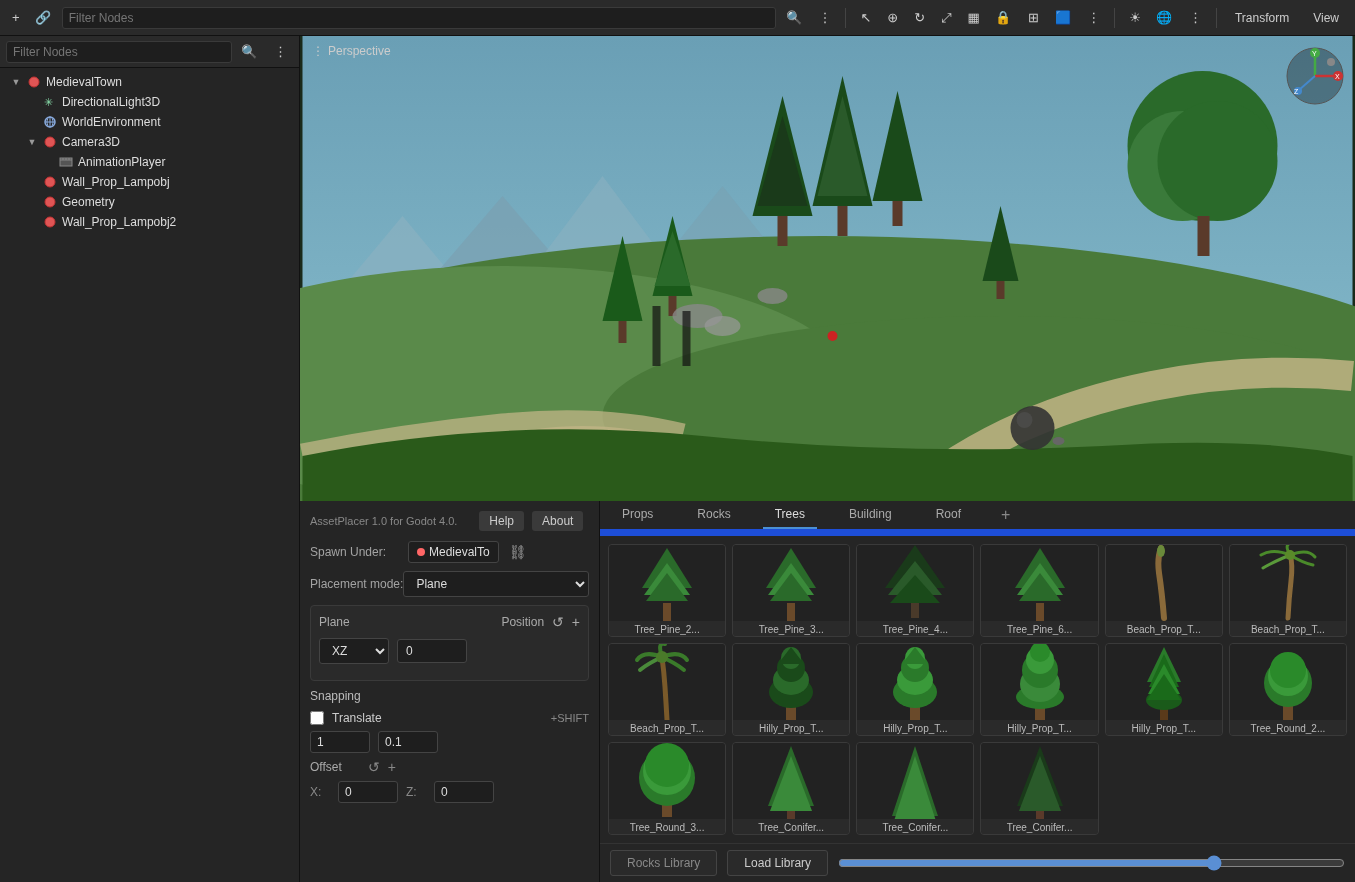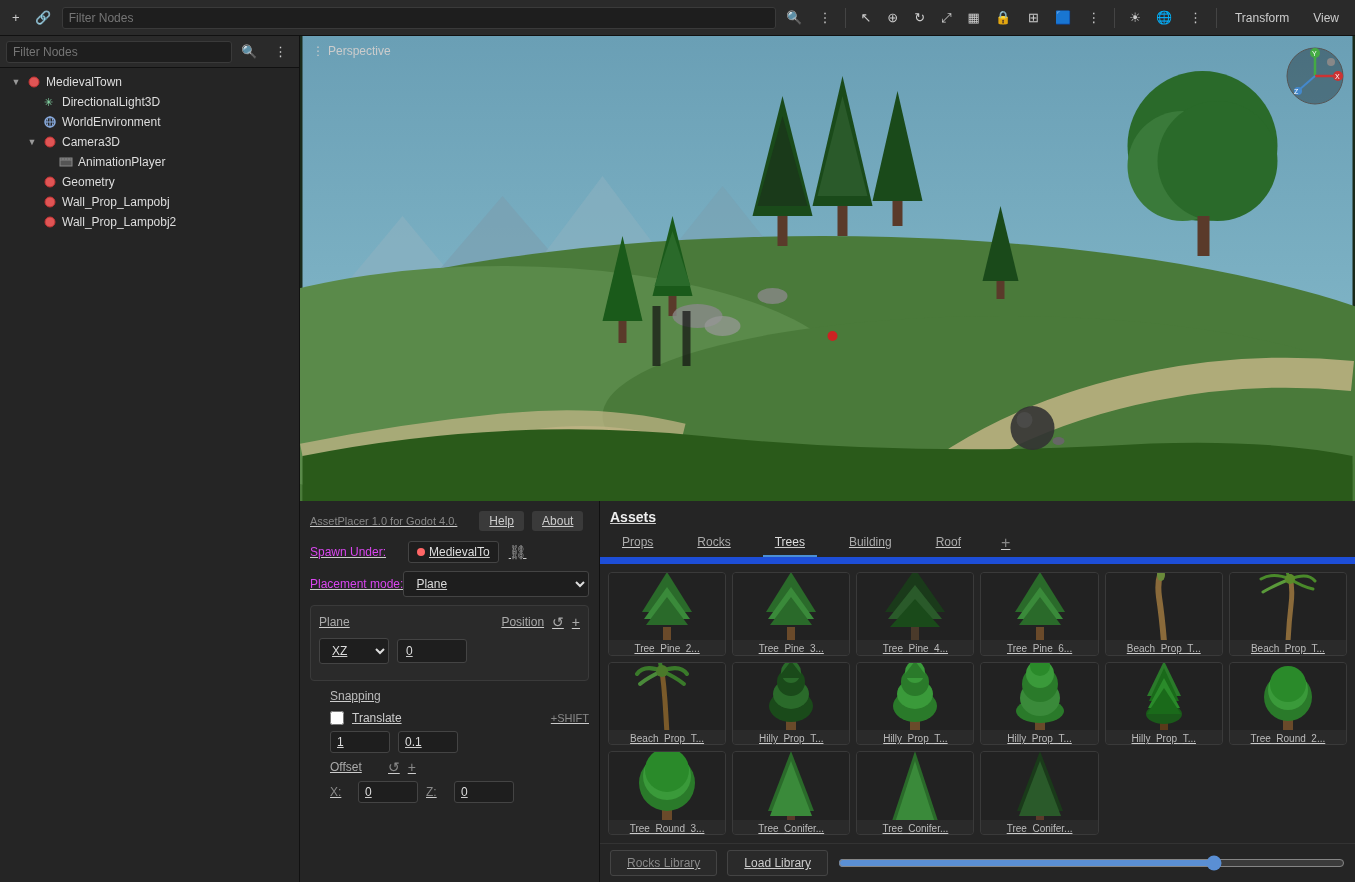--- a/index.html
+++ b/index.html
@@ -171,21 +171,20 @@
       width: 60px;
       height: 60px;
       z-index: 2;
     }
 
     
     .bottom-area {
       flex: 1;
       display: flex;
       overflow: hidden;
-      text-decoration: underline;
     }
 
     
     .placer-panel {
       width: 300px;
       background: #252525;
       border-right: 1px solid #111;
       padding: 10px;
       overflow-y: auto;
       flex-shrink: 0;
@@ -219,21 +218,21 @@
       cursor: pointer;
       font-size: 12px;
     }
     .section-row {
       display: flex;
       align-items: center;
       gap: 8px;
       margin-bottom: 8px;
     }
     .section-label {
-      color: #d946ef;
+      color: #a3a3a3;
       font-size: 12px;
       min-width: 90px;
     }
     .spawn-target {
       display: flex;
       align-items: center;
       gap: 4px;
       background: #1e1e1e;
       border: 1px solid #444;
       border-radius: 3px;
@@ -305,21 +304,20 @@
       background: #1e1e1e;
       border: 1px solid #444;
       color: #ddd;
       padding: 4px 8px;
       border-radius: 3px;
       font-size: 12px;
       width: 70px;
     }
     .snapping-section {
       margin-top: 4px;
-      margin-left: 20px;
     }
     .snapping-title {
       color: #bbb;
       font-size: 12px;
       margin-bottom: 8px;
     }
     .snap-row {
       display: flex;
       align-items: center;
       gap: 8px;
@@ -649,42 +647,42 @@
           </div>
         </div>
         <div class="tree-item">
           <span style="width: 16px;"></span>
           <span class="tree-arrow"></span>
           <span class="tree-icon">
             <svg width="14" height="14" viewBox="0 0 14 14">
               <circle cx="7" cy="7" r="5" fill="#e05555" stroke="#c03333" stroke-width="1"></circle>
             </svg>
           </span>
-          <span class="tree-label">Geometry</span>
+          <span class="tree-label">Wall_Prop_Lampobj</span>
           <div class="tree-actions">
             <button class="tree-action-btn"><svg width="12" height="12" viewBox="0 0 12 12">
                 <rect x="1" y="2" width="10" height="8" fill="none" stroke="#888" stroke-width="1"></rect>
                 <rect x="2" y="3" width="3" height="2" fill="#888"></rect>
                 <rect x="7" y="3" width="3" height="2" fill="#888"></rect>
               </svg></button>
             <button class="tree-action-btn"><svg width="12" height="12" viewBox="0 0 12 12">
                 <ellipse cx="6" cy="6" rx="5" ry="3.5" fill="none" stroke="#aaa" stroke-width="1"></ellipse>
                 <circle cx="6" cy="6" r="2" fill="#aaa"></circle>
               </svg></button>
           </div>
         </div>
         <div class="tree-item">
           <span style="width: 16px;"></span>
           <span class="tree-arrow"></span>
           <span class="tree-icon">
             <svg width="14" height="14" viewBox="0 0 14 14">
               <circle cx="7" cy="7" r="5" fill="#e05555" stroke="#c03333" stroke-width="1"></circle>
             </svg>
           </span>
-          <span class="tree-label">Wall_Prop_Lampobj</span>
+          <span class="tree-label">Geometry</span>
           <div class="tree-actions">
             <button class="tree-action-btn"><svg width="12" height="12" viewBox="0 0 12 12">
                 <rect x="1" y="2" width="10" height="8" fill="none" stroke="#888" stroke-width="1"></rect>
                 <rect x="2" y="3" width="3" height="2" fill="#888"></rect>
                 <rect x="7" y="3" width="3" height="2" fill="#888"></rect>
               </svg></button>
             <button class="tree-action-btn"><svg width="12" height="12" viewBox="0 0 12 12">
                 <ellipse cx="6" cy="6" rx="5" ry="3.5" fill="none" stroke="#aaa" stroke-width="1"></ellipse>
                 <circle cx="6" cy="6" r="2" fill="#aaa"></circle>
               </svg></button>
@@ -901,21 +899,20 @@
           <div class="coord-row">
             <span class="coord-label">X:</span>
             <input class="coord-input" type="text" value="0" style="">
             <span class="coord-label">Z:</span>
             <input class="coord-input" type="text" value="0" style="">
           </div>
         </div>
       </div>
 
       <div class="assets-panel">
-        <div class="assets-header">Assets</div>
         <div class="assets-tabs">
 
         <div class="asset-tab">Props</div>
             <div class="asset-tab">Rocks</div>
             <div class="asset-tab active">Trees</div>
             <div class="asset-tab">Building</div>
             <div class="asset-tab">Roof</div>
             <button class="tab-add-btn">+</button>
           </div>
         <div class="assets-grid">

